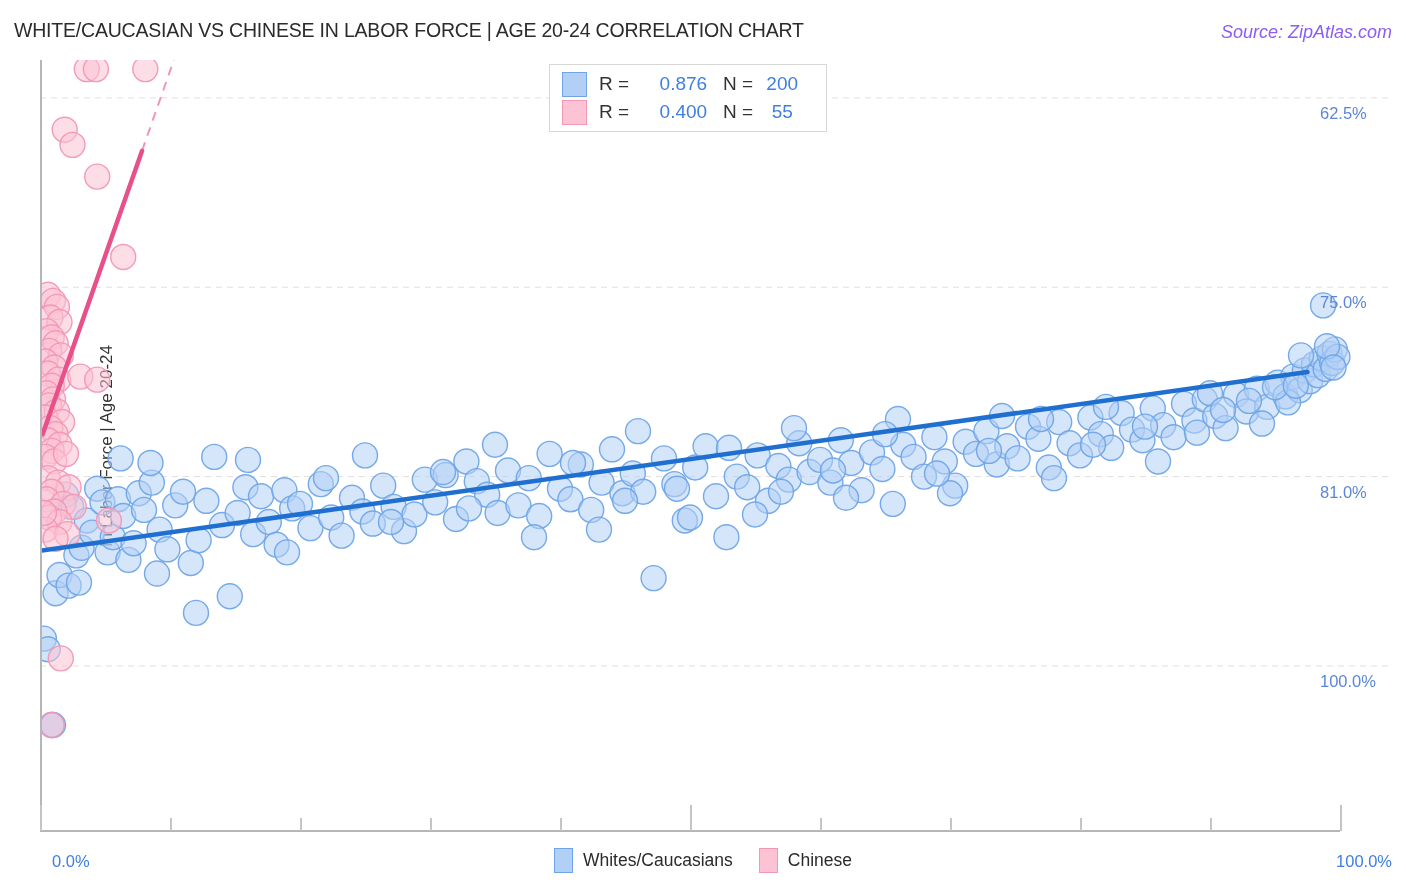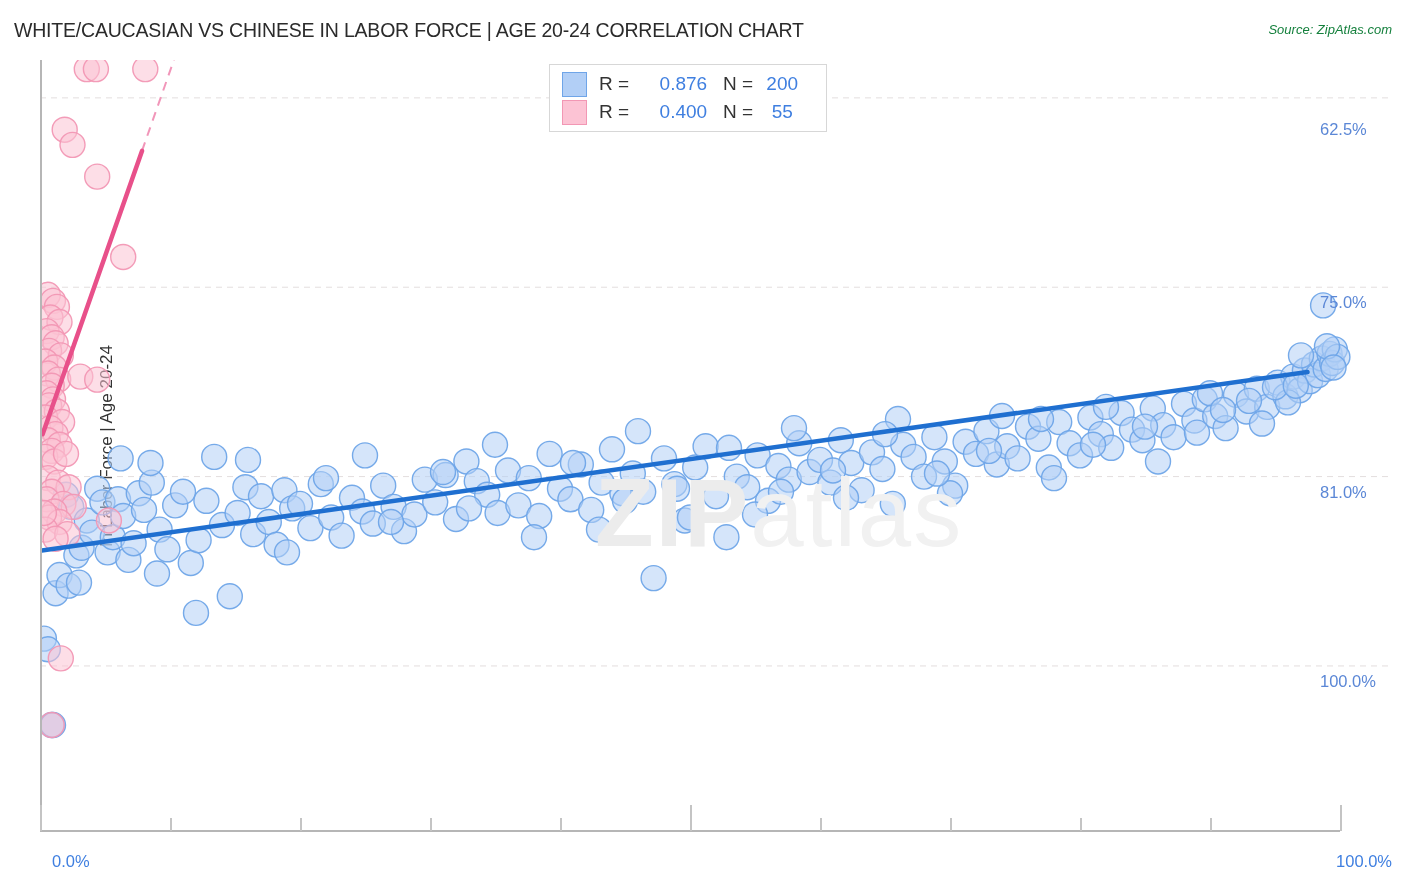--- a/index.html
+++ b/index.html
@@ -26,23 +26,23 @@
     top: 19px;
     font-size: 19.5px;
     color: #2b2b2b;
     letter-spacing: -0.2px;
     white-space: nowrap;
   }
   .source {
     position: absolute;
     right: 14px;
     top: 22px;
-    font-size: 13px;
+    font-size: 18px;
     font-style: italic;
-    color: #15803d;
+    color: #8b5cf6;
     white-space: nowrap;
   }
   .ylabel {
     position: absolute;
     left: 6px;
     top: 50%;
     transform: translateY(-50%) rotate(-90deg);
     transform-origin: center center;
     font-size: 17px;
     color: #333;
@@ -157,23 +157,20 @@
 </head>
 <body>
 
 <div id="chart-root">
 
   <div class="title">WHITE/CAUCASIAN VS CHINESE IN LABOR FORCE | AGE 20-24 CORRELATION CHART</div>
   <div class="source">Source: ZipAtlas.com</div>
   <div class="ylabel">In Labor Force | Age 20-24</div>
 
   <div class="plot">
-    <div class="watermark">
-      <span class="wm-dark">ZIP</span><span class="wm-light">atlas</span>
-    </div>
     <svg id="plot-svg" width="1352" height="765">
         <line x1="0" y1="605.940594059406" x2="1352" y2="605.940594059406" stroke="#e3dede" stroke-width="1" stroke-dasharray="6 5"></line>
         <line x1="0" y1="416.58415841584156" x2="1352" y2="416.58415841584156" stroke="#e3dede" stroke-width="1" stroke-dasharray="6 5"></line>
         <line x1="0" y1="227.22772277227727" x2="1352" y2="227.22772277227727" stroke="#e3dede" stroke-width="1" stroke-dasharray="6 5"></line>
         <line x1="0" y1="37.87128712871288" x2="1352" y2="37.87128712871288" stroke="#e3dede" stroke-width="1" stroke-dasharray="6 5"></line>
         <g>
           <circle cx="3.9" cy="578.6732673267327" r="12.5" fill="#b2cff6" fill-opacity="0.55" stroke="#6fa5e8" stroke-width="1.4" stroke-opacity="0.95"></circle>
           <circle cx="7.8" cy="589.2772277227723" r="12.5" fill="#b2cff6" fill-opacity="0.55" stroke="#6fa5e8" stroke-width="1.4" stroke-opacity="0.95"></circle>
           <circle cx="11.700000000000001" cy="665.019801980198" r="12.5" fill="#b2cff6" fill-opacity="0.55" stroke="#6fa5e8" stroke-width="1.4" stroke-opacity="0.95"></circle>
           <circle cx="15.6" cy="533.2277227722773" r="12.5" fill="#b2cff6" fill-opacity="0.55" stroke="#6fa5e8" stroke-width="1.4" stroke-opacity="0.95"></circle>
@@ -449,21 +446,21 @@
       <div class="xtick" style="left: 820px; top: 818px; height: 13px;"></div>
       <div class="xtick" style="left: 950px; top: 818px; height: 13px;"></div>
       <div class="xtick" style="left: 1080px; top: 818px; height: 13px;"></div>
       <div class="xtick" style="left: 1210px; top: 818px; height: 13px;"></div>
       <div class="xtick" style="left: 1340px; top: 805px; height: 26px;"></div>
     </div>
   <div id="yticklabels">
       <div class="ytick-label" style="left: 1320px; top: 671.941px;">100.0%</div>
       <div class="ytick-label" style="left: 1320px; top: 482.584px;">81.0%</div>
       <div class="ytick-label" style="left: 1320px; top: 293.228px;">75.0%</div>
-      <div class="ytick-label" style="left: 1320px; top: 103.871px; margin-top: 16px;">62.5%</div>
+      <div class="ytick-label" style="left: 1320px; top: 103.871px;">62.5%</div>
     </div>
 
   <div class="xend-label" style="left:44px">0.0%</div>
   <div class="xend-label" style="right:14px">100.0%</div>
 
   <div class="legend-box">
     <div class="legend-row r0">
       <span class="sw blue"></span>
       <span class="lg-k">R =</span>
       <span class="lg-sp"></span>
@@ -478,14 +475,24 @@
       <span class="lg-k">R =</span>
       <span class="lg-sp"></span>
       <span class="lg-v r-val">0.400</span>
       <span class="lg-sp"></span>
       <span class="lg-k">N =</span>
       <span class="lg-sp" style="width:8px"></span>
       <span class="lg-v n-val">55</span>
     </div>
   </div>
 
+  <div class="bottom-legend">
+    <div class="bl-item">
+      <span class="bl-sw blue"></span>
+      <span class="bl-label">Whites/Caucasians</span>
+    </div>
+    <div class="bl-item">
+      <span class="bl-sw pink"></span>
+      <span class="bl-label">Chinese</span>
+    </div>
+  </div>
 
 </div>
 
 </body></html>

